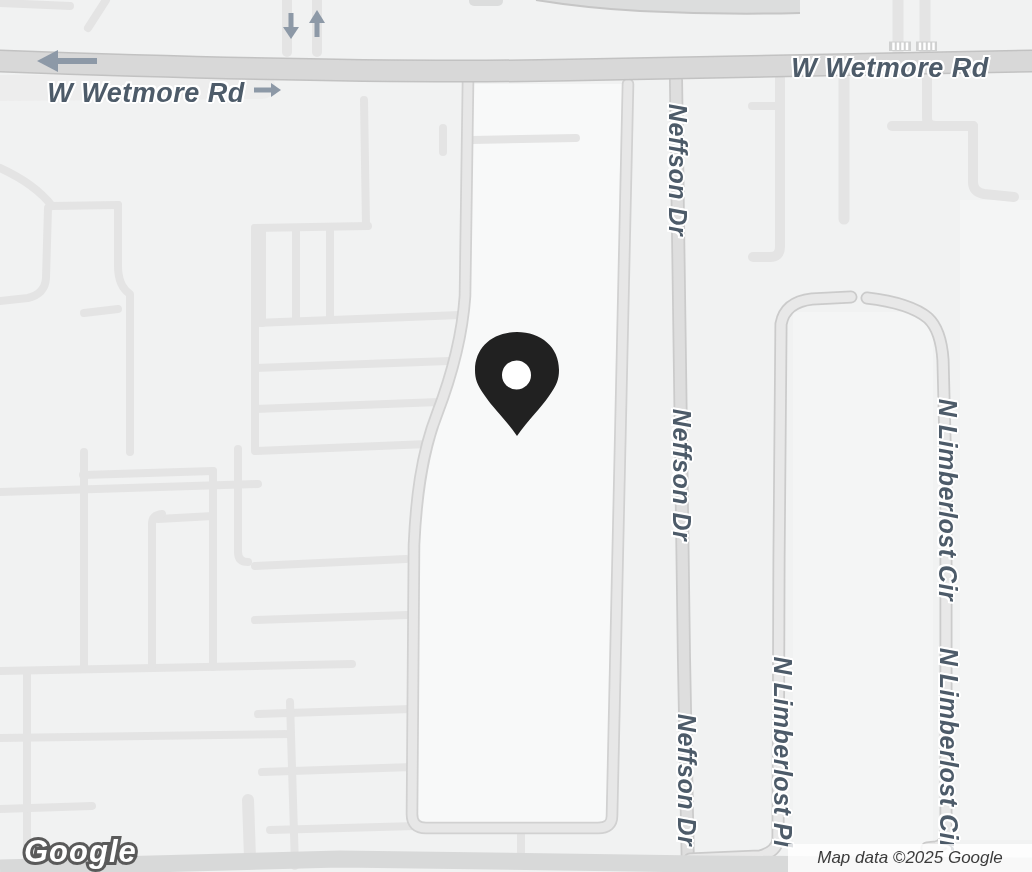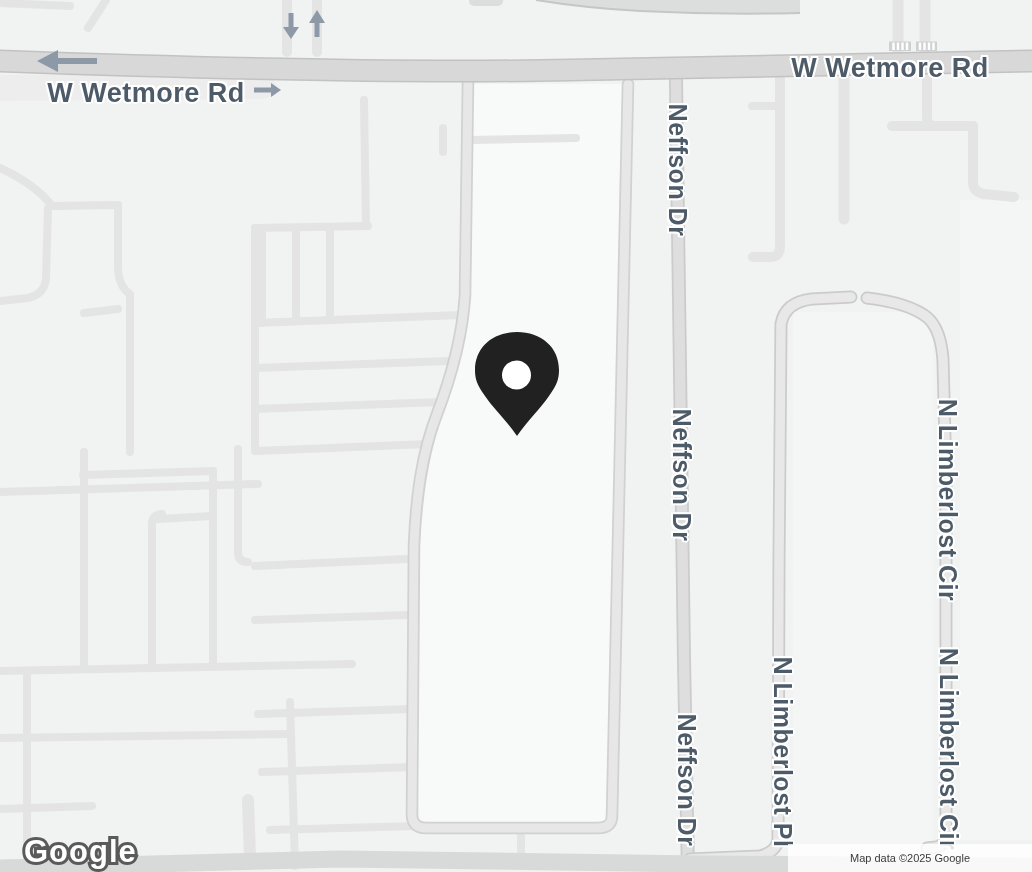--- a/index.html
+++ b/index.html
@@ -1,35 +1,36 @@
 <!DOCTYPE html>
 <html><head>
 <meta charset="utf-8">
 <style>
   html,body{margin:0;padding:0;background:#fff;}
   .map-root{
     position:relative;width:1032px;height:872px;overflow:hidden;
     background:#f1f2f2;font-family:"Liberation Sans",sans-serif;
     cursor:grab;
+    font-style:italic;
   }
   .map-root svg.map-canvas{position:absolute;left:0;top:0;}
   .road-label{
     position:absolute;font-weight:bold;color:#4d5b69;white-space:nowrap;
     transform:translate(-50%,-50%);letter-spacing:.5px;
     text-shadow:
       2px 0 0 #fff,-2px 0 0 #fff,0 2px 0 #fff,0 -2px 0 #fff,
       1.7px 1.7px 0 #fff,-1.7px 1.7px 0 #fff,1.7px -1.7px 0 #fff,-1.7px -1.7px 0 #fff,
       0 0 3px #fff,0 0 3px #fff;
   }
   .road-label.vertical{transform:translate(-50%,-50%) rotate(90deg);}
   .road-label.major{font-size:27px;}
   .road-label.street{font-size:25px;}
   .attribution-bar{
     position:absolute;right:0;bottom:0;width:244px;height:28px;
-    background:rgba(255,255,255,.82);color:#3b3b3b;font-size:11px;
+    background:rgba(255,255,255,.82);color:#3b3b3b;font-size:17px;
     line-height:28px;text-align:center;
   }
   .logo-wrap{position:absolute;left:16px;top:826px;}
 </style>
 </head>
 <body>
 
 <div class="map-root">
 
   <svg class="map-canvas" width="1032" height="872" viewBox="0 0 1032 872">

